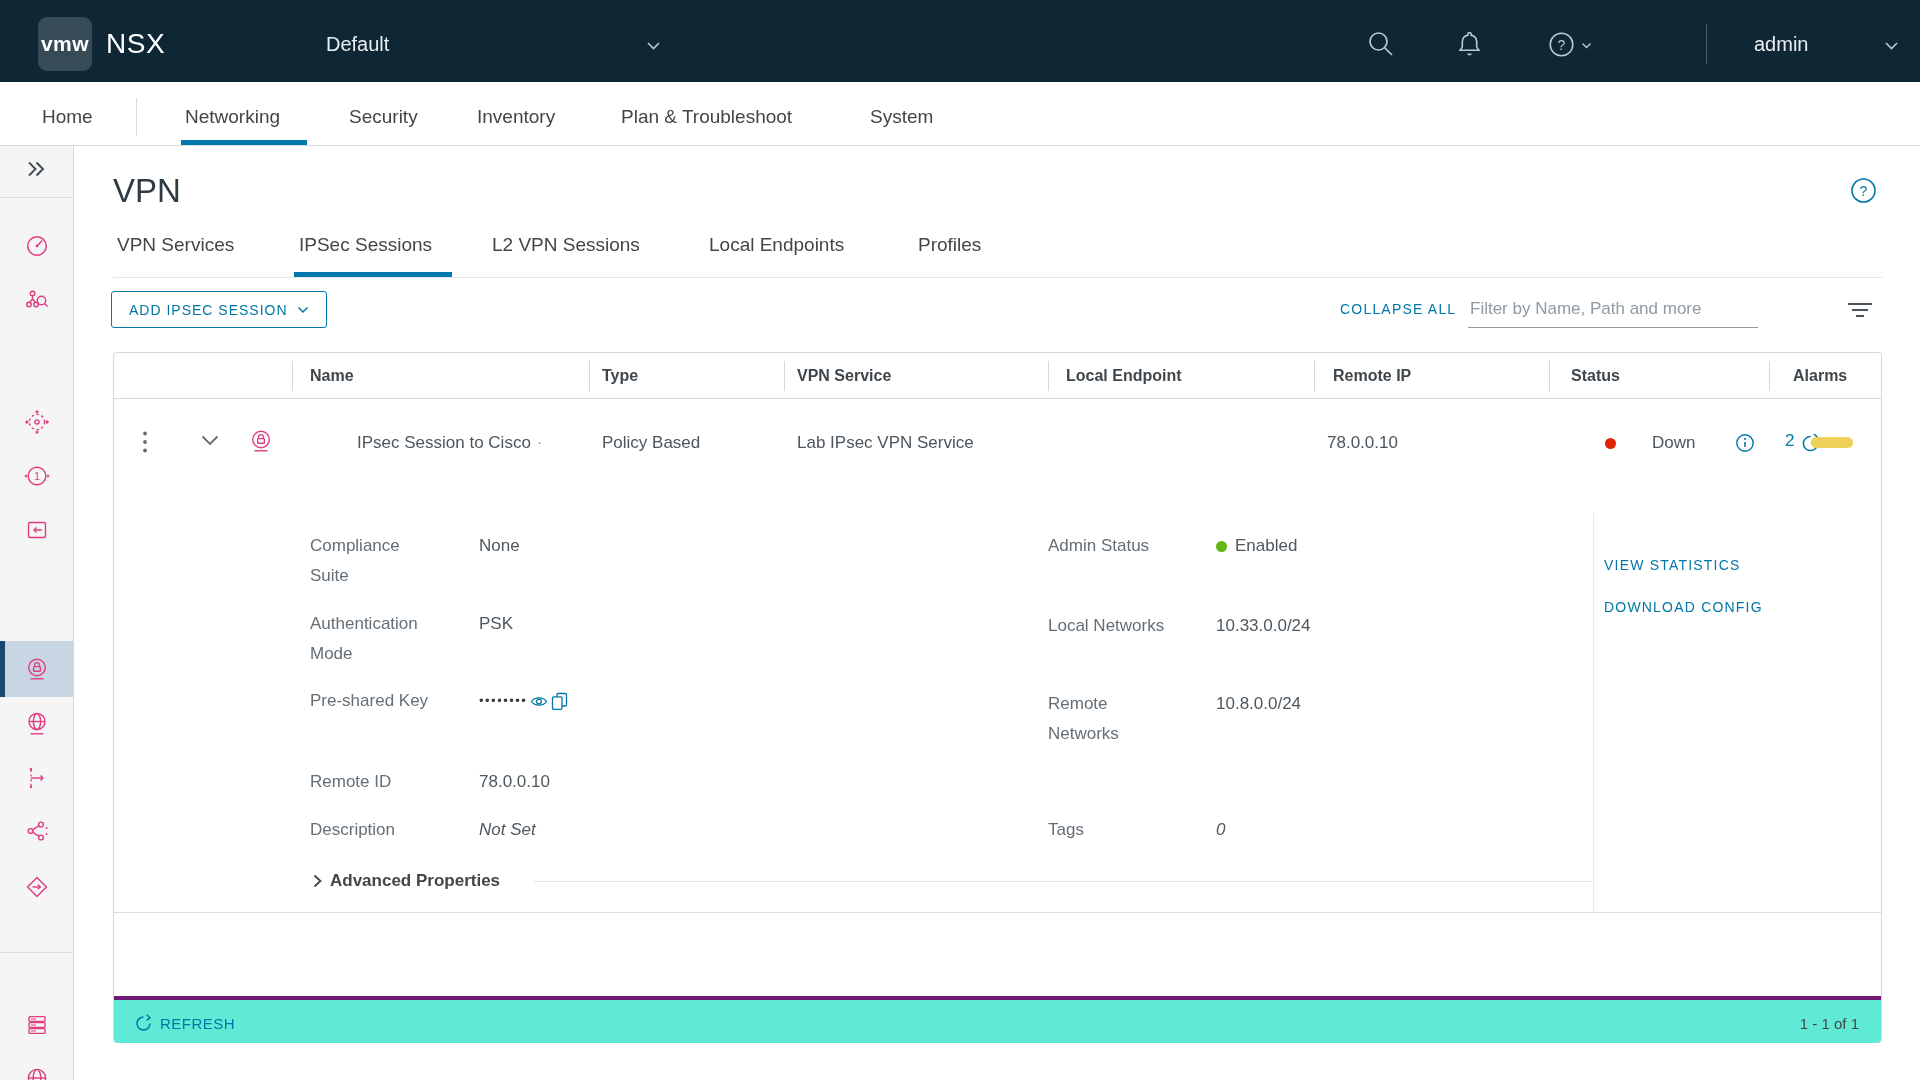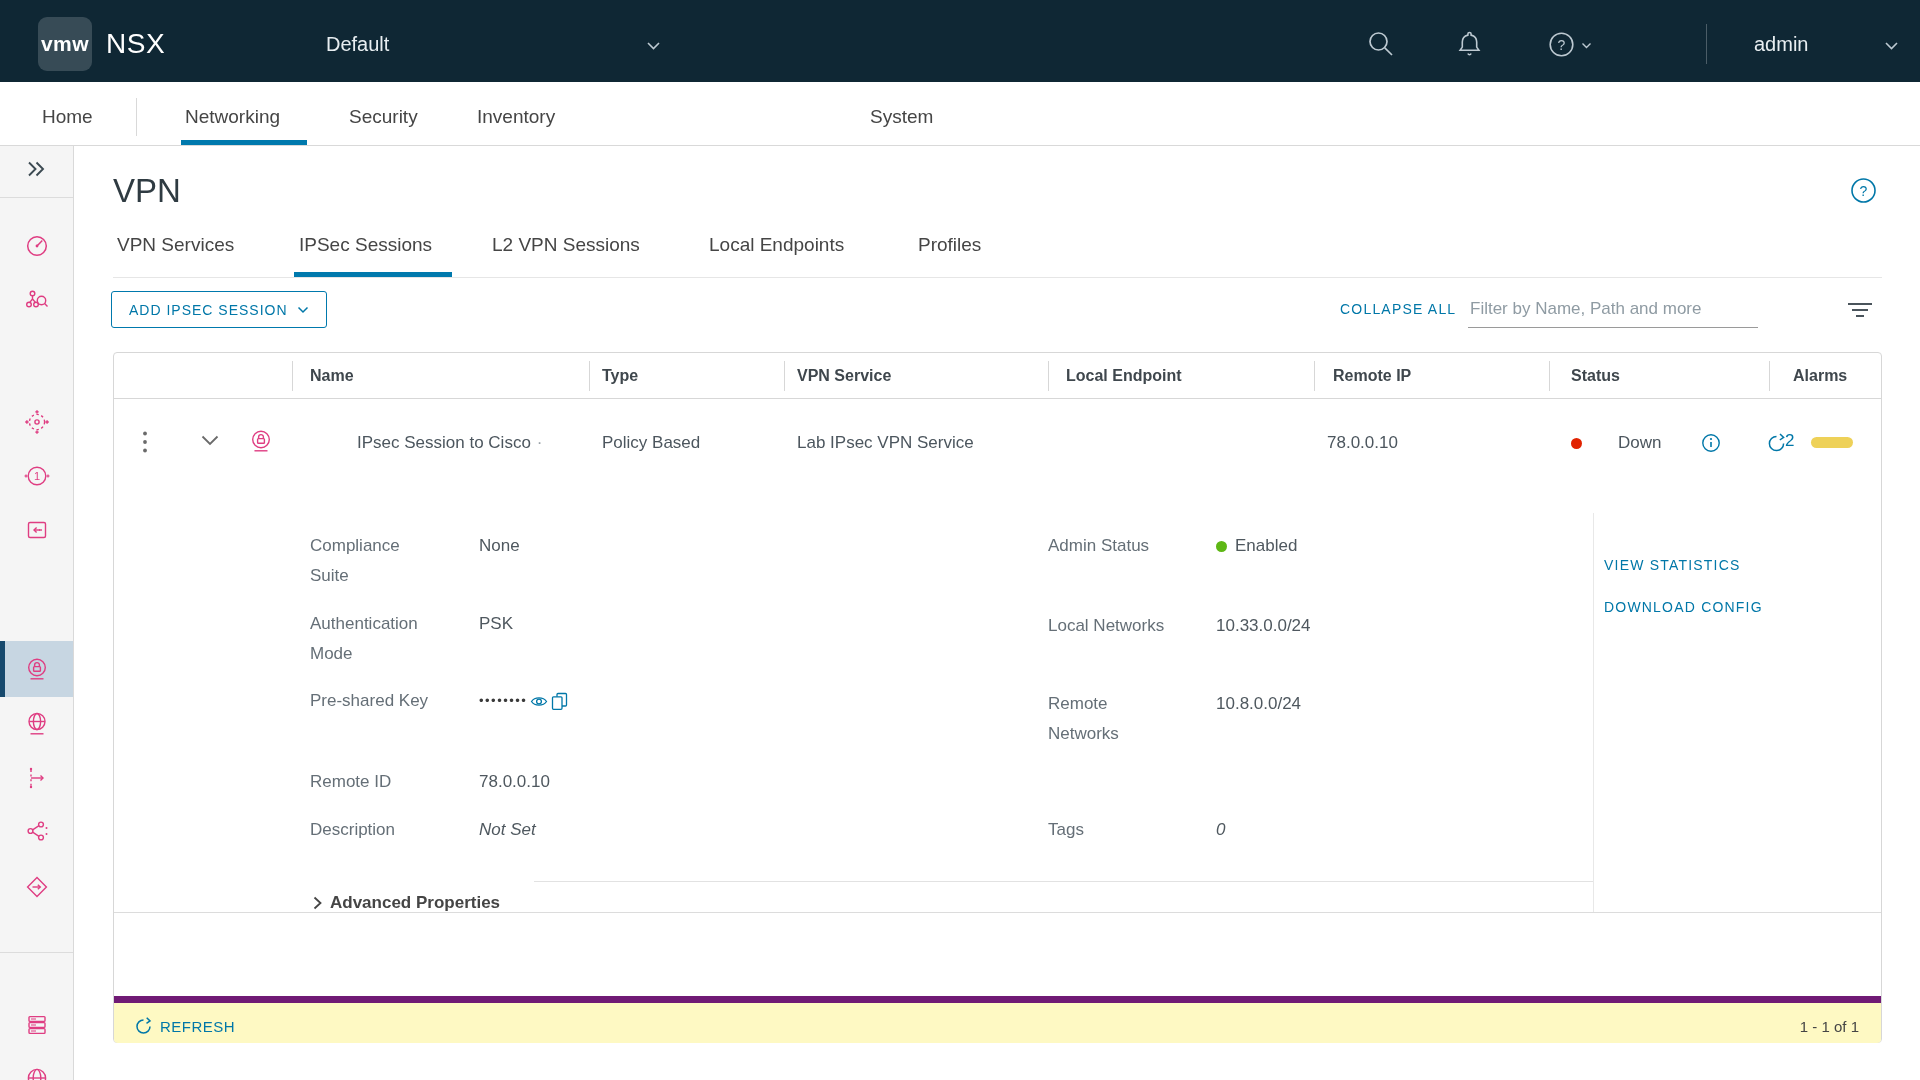--- a/index.html
+++ b/index.html
@@ -74,27 +74,27 @@
   .trunc-dot { color:#9aa2a8; margin-left:6px; }
 
   .d-label { position:absolute; width:124px; font-size:17px; color:#656f77; line-height:30px; }
   .d-value { position:absolute; font-size:17px; color:#4f585f; line-height:30px; }
   .italic { font-style:italic; }
   .psk-row { display:flex; align-items:center; gap:3px; }
   .psk-dots { font-size:13px; letter-spacing:1.5px; color:#3a3a3a; line-height:30px; }
   .detail-link { position:absolute; left:1490px; width:259px; text-align:left; font-size:14px;
     letter-spacing:1.2px; color:#0077a8; line-height:30px; cursor:pointer; }
   .v-divider { position:absolute; left:1479px; top:160px; width:1px; height:399px; background:#e8e8e8; }
-  .adv-row { position:absolute; left:198px; top:535px; display:flex; align-items:center; gap:7px; cursor:pointer; }
+  .adv-row { position:absolute; left:198px; top:513px; display:flex; align-items:center; gap:7px; cursor:pointer; }
   .adv-label { font-size:17px; font-weight:bold; color:#454545; line-height:30px; }
   .adv-line { position:absolute; left:420px; top:528px; width:1059px; height:1px; background:#e2e2e2; }
   .row-bottom { position:absolute; left:0; top:559px; width:100%; height:1px; background:#dcdcdc; }
 
-  .tfoot { position:absolute; left:0; top:643px; width:100%; height:47px; border-top:7px solid #701a75;
-    border-radius:0 0 4px 4px; background:#fef9c3; }
+  .tfoot { position:absolute; left:0; top:643px; width:100%; height:47px; border-top:4px solid #701a75;
+    border-radius:0 0 4px 4px; background:#5eead4; }
   .refresh-link { position:absolute; left:20px; top:0; height:47px; display:flex; align-items:center;
     gap:7px; color:#0077a8; font-size:15px; letter-spacing:.5px; cursor:pointer; }
   .pagination { position:absolute; right:22px; top:0; line-height:47px; font-size:15px; color:#454545; }
   .blue-ic { color:#0077a8; }
 </style>
 </head>
 <body>
 
 <header class="topbar">
   <div class="logo-box">
@@ -145,20 +145,21 @@
       </svg>
   </span>
 </header>
 
 <nav class="mainnav">
   <span class="nav-item" style="left:42px;">Home</span>
   <span class="nav-sep"></span>
   <span class="nav-item" style="left:185px;">Networking</span>
   <span class="nav-item" style="left:349px;">Security</span>
   <span class="nav-item" style="left:477px;">Inventory</span>
+  <span class="nav-item" style="left:621px;">Plan &amp; Troubleshoot</span>
   <span class="nav-item" style="left:870px;">System</span>
   <div class="nav-underline"></div>
 </nav>
 
 <aside class="sidebar">
   <span class="sb-ic gray-ic" style="top:10px;">
     <svg width="26" height="26" viewBox="0 0 26 26">
         <path d="M5 6.5 L11.5 13 L5 19.5 M12.5 6.5 L19 13 L12.5 19.5" fill="none" stroke="currentColor" stroke-width="1.9"></path>
       </svg>
   </span>
@@ -337,21 +338,21 @@
         <rect x="9.6" y="10.6" width="6.8" height="4.6" rx="0.8"></rect>
         <line x1="6.5" y1="22.8" x2="19.5" y2="22.8"></line>
       </svg>
   </span>
 
   <span class="cell" style="left:196px;margin-left:47px;"><span>IPsec Session to Cisco</span><span class="trunc-dot">·</span></span>
   <span class="cell" style="left:488px;">Policy Based</span>
   <span class="cell" style="left:683px;">Lab IPsec VPN Service</span>
   <span class="cell" style="left:1213px;">78.0.0.10</span>
 
-  <span class="cell status-cell" style="left:1457px;gap:36px;">
+  <span class="cell status-cell" style="left:1491px;gap:36px;">
     <span class="dot dot-red"></span>
     <span>Down</span>
     <span class="blue-ic" style="margin-left:4px;">
       <svg width="20" height="20" viewBox="0 0 20 20">
           <circle cx="10" cy="10" r="8.2" fill="none" stroke="currentColor" stroke-width="1.4"></circle>
           <line x1="10" y1="9" x2="10" y2="14" stroke="currentColor" stroke-width="1.6"></line>
           <circle cx="10" cy="6" r="1.1" fill="currentColor"></circle>
         </svg>
     </span>
     <span class="blue-ic" style="margin-left:9px;">

